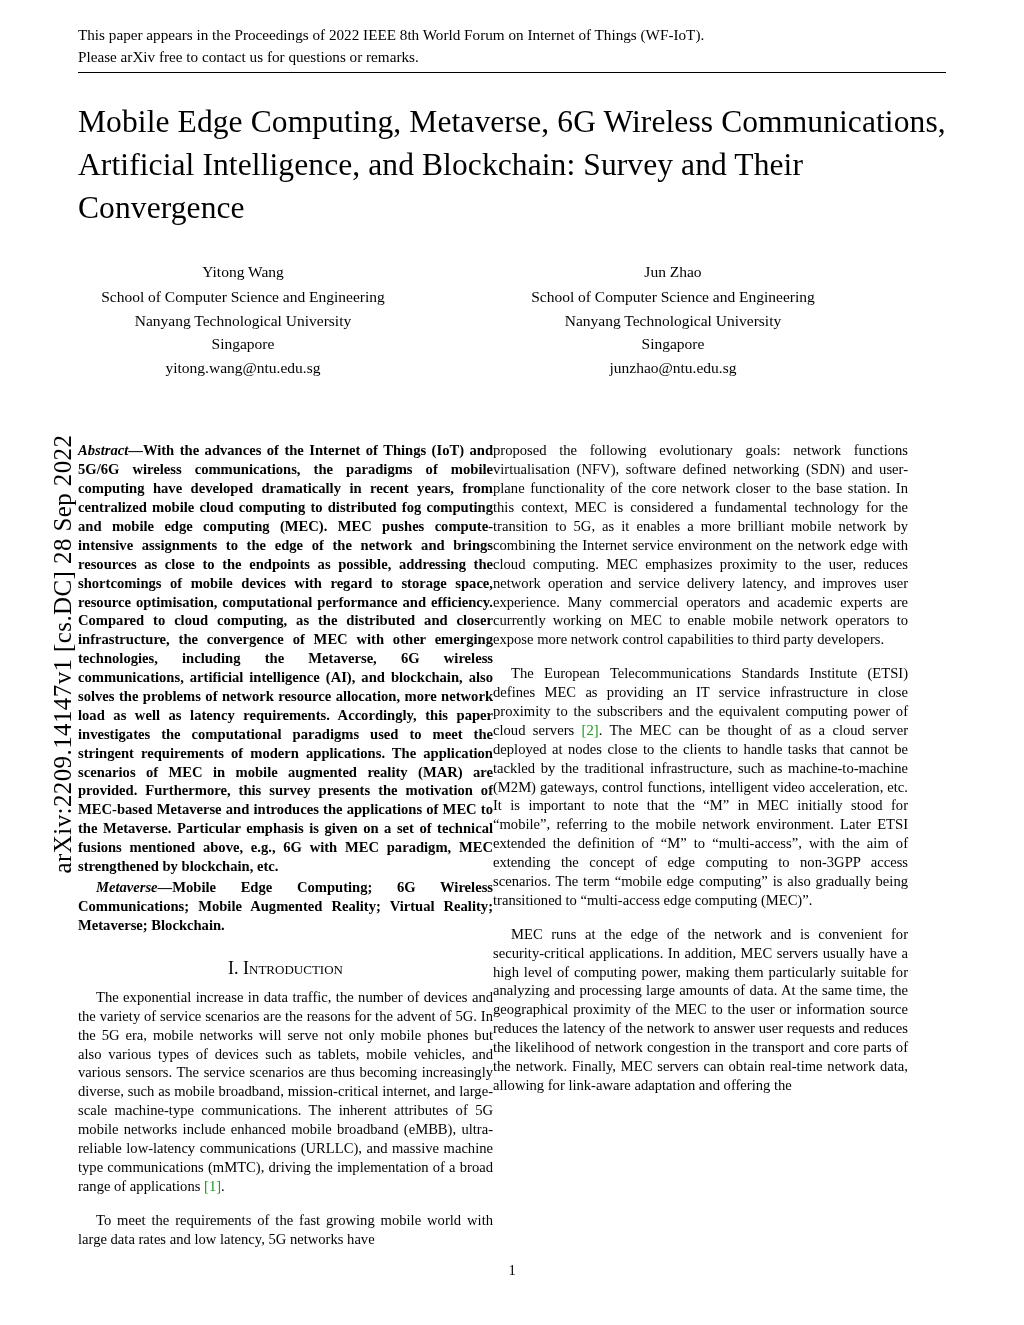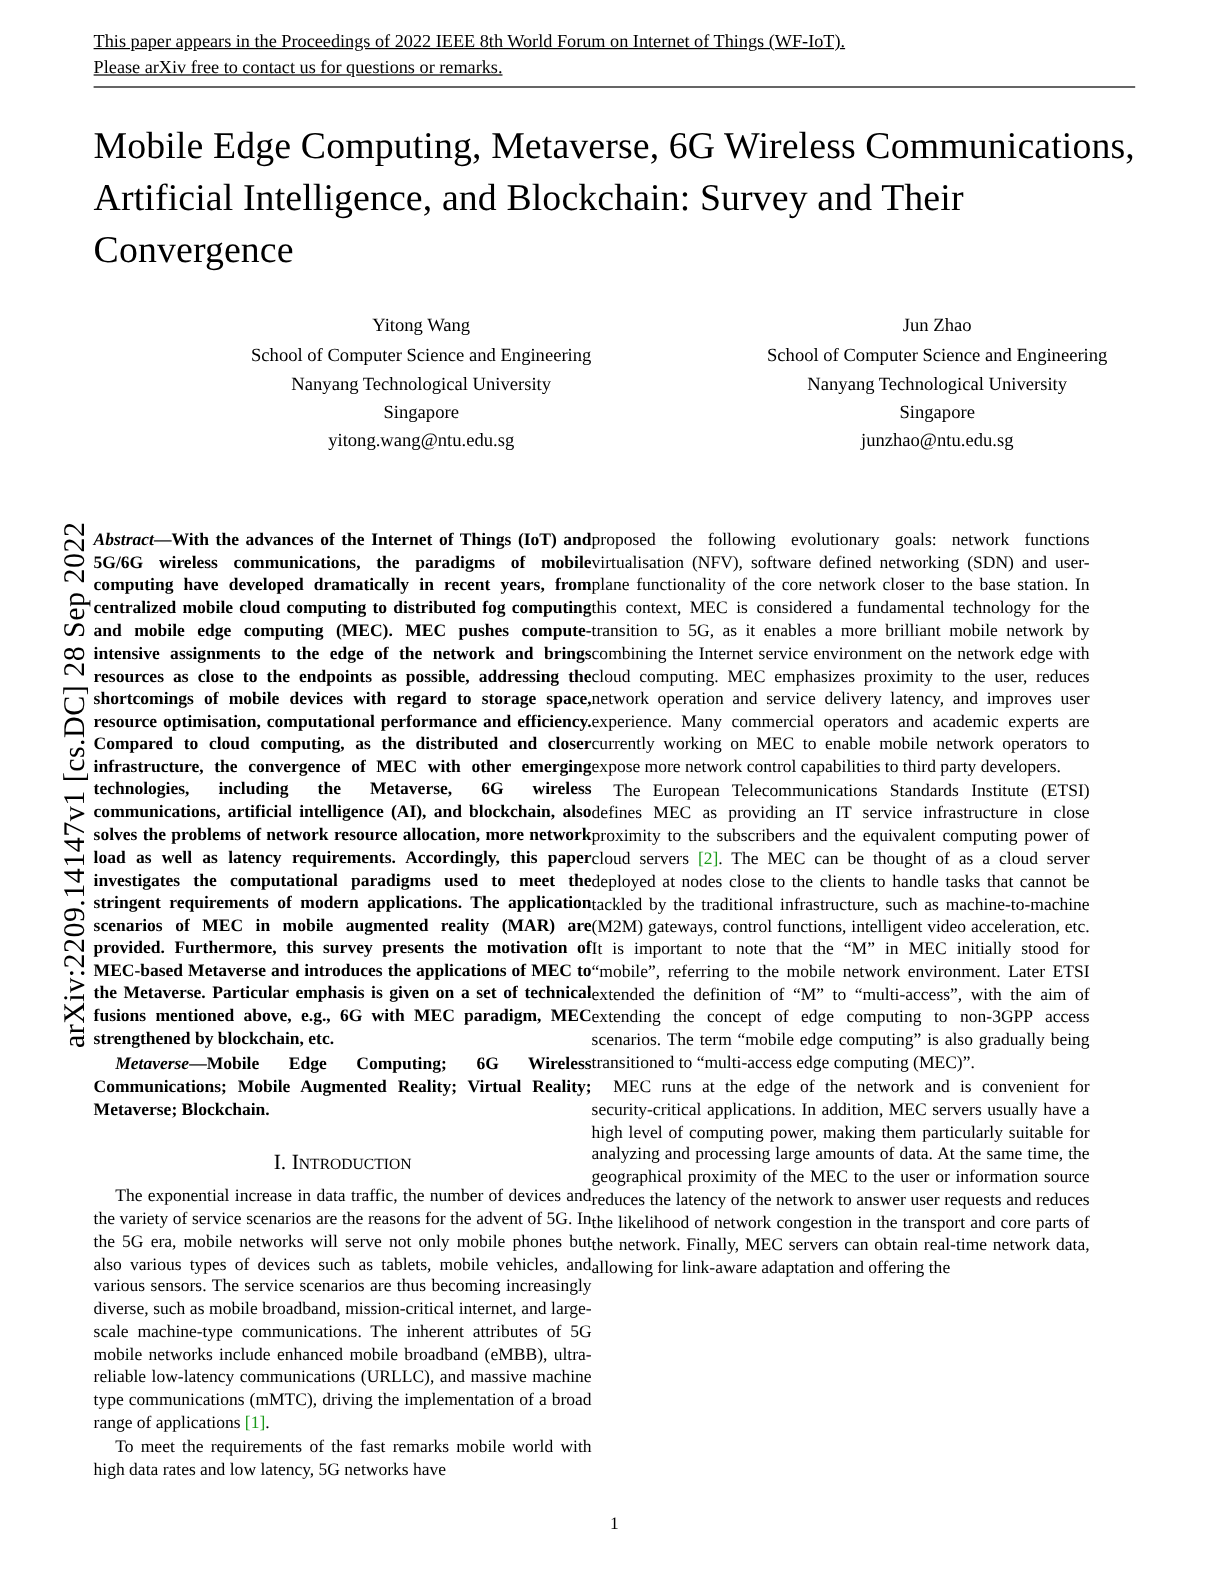--- a/index.html
+++ b/index.html
@@ -45,36 +45,35 @@
     top: 24px;
     width: 868px;
   }
 
   .note {
     font-size: 15.2px;
     line-height: 1.42;
     padding-bottom: 5px;
     border-bottom: 1.1px solid #000;
     width: 868px;
-    text-decoration: underline;
   }
   .note div { white-space: nowrap; }
 
   .title {
     margin-top: 28px;
     font-size: 31.5px;
     line-height: 1.36;
     font-weight: normal;
     letter-spacing: 0.1px;
   }
 
   .authors {
     margin-top: 30px;
     display: flex;
-    justify-content: flex-end;
+    justify-content: flex-start;
     gap: 100px;
   }
   .author {
     width: 330px;
     text-align: center;
     font-size: 15.5px;
     line-height: 1.52;
   }
   .author .name { margin-bottom: 2px; }
   .author .aff { }
@@ -112,21 +111,21 @@
     font-size: 18px;
     font-variant: small-caps;
   }
   .section-head .num { font-variant: normal; }
 
   p.body {
     margin: 0;
     text-indent: 18px;
     text-align: justify;
   }
-  p.body + p.body { margin-top: 1px; font-family: Liberation Serif, serif; }
+  p.body + p.body { margin-top: 15px; font-family: Liberation Serif, serif; }
 
   .cite { color: #1a9a1a; }
 
   .folio {
     position: absolute;
     top: 1262px;
     left: 0;
     width: 1024px;
     text-align: center;
     font-size: 14.5px;
@@ -179,21 +178,21 @@
 
         <div class="section-head">
           <span class="num">I.</span>
           <span>Introduction</span>
         </div>
 
         <p class="body">
           The exponential increase in data traffic, the number of devices and the variety of service scenarios are the reasons for the advent of 5G. In the 5G era, mobile networks will serve not only mobile phones but also various types of devices such as tablets, mobile vehicles, and various sensors. The service scenarios are thus becoming increasingly diverse, such as mobile broadband, mission-critical internet, and large-scale machine-type communications. The inherent attributes of 5G mobile networks include enhanced mobile broadband (eMBB), ultra-reliable low-latency communications (URLLC), and massive machine type communications (mMTC), driving the implementation of a broad range of applications <span class="cite">[1]</span>.
         </p>
 
-        <p class="body">To meet the requirements of the fast remarks mobile world with high data rates and low latency, 5G networks have</p>
+        <p class="body">To meet the requirements of the fast growing mobile world with large data rates and low latency, 5G networks have</p>
 
       </div>
 
       <div class="col">
 
         <p class="body" style="text-indent:0">proposed the following evolutionary goals: network functions virtualisation (NFV), software defined networking (SDN) and user-plane functionality of the core network closer to the base station. In this context, MEC is considered a fundamental technology for the transition to 5G, as it enables a more brilliant mobile network by combining the Internet service environment on the network edge with cloud computing. MEC emphasizes proximity to the user, reduces network operation and service delivery latency, and improves user experience. Many commercial operators and academic experts are currently working on MEC to enable mobile network operators to expose more network control capabilities to third party developers.</p>
 
         <p class="body">
           The European Telecommunications Standards Institute (ETSI) defines MEC as providing an IT service infrastructure in close proximity to the subscribers and the equivalent computing power of cloud servers <span class="cite">[2]</span>. The MEC can be thought of as a cloud server deployed at nodes close to the clients to handle tasks that cannot be tackled by the traditional infrastructure, such as machine-to-machine (M2M) gateways, control functions, intelligent video acceleration, etc. It is important to note that the “M” in MEC initially stood for “mobile”, referring to the mobile network environment. Later ETSI extended the definition of “M” to “multi-access”, with the aim of extending the concept of edge computing to non-3GPP access scenarios. The term “mobile edge computing” is also gradually being transitioned to “multi-access edge computing (MEC)”.
         </p>

